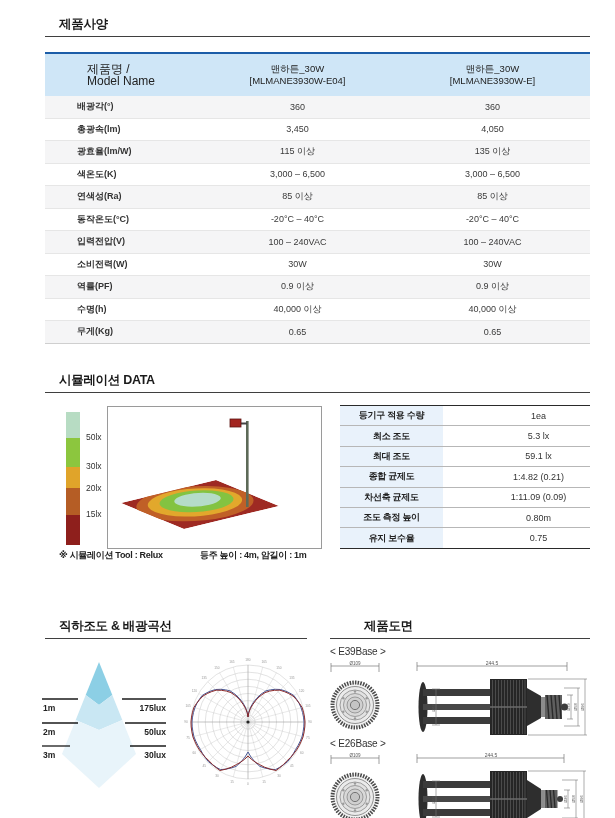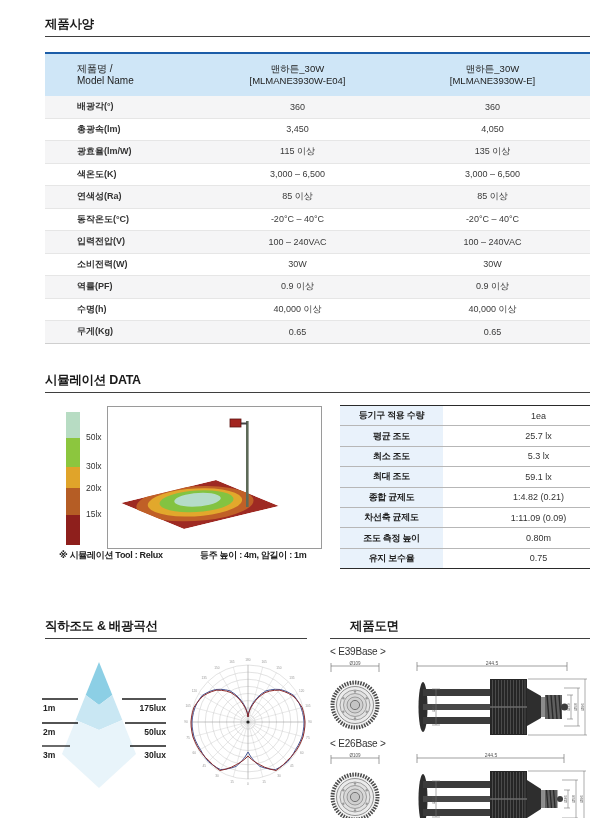--- a/index.html
+++ b/index.html
@@ -1,25 +1,25 @@
 <!DOCTYPE html>
 <html><head>
 <meta charset="utf-8">
 <style>
   html,body{margin:0;padding:0;background:#fff;}
   #page{position:relative;width:615px;height:818px;background:#ffffff;overflow:hidden;
         font-family:"Liberation Sans","DejaVu Sans",sans-serif;color:#222;}
   .abs{position:absolute;}
-  .sec-title{font-size:12.5px;font-weight:bold;color:#1a1a1a;letter-spacing:-0.3px;}
+  .sec-title{font-size:12.5px;font-weight:bold;color:#1a1a1a;letter-spacing:-0.3px;margin-left:14px;}
   .rule{border-top:1.5px solid #3f3f3f;height:0;}
 
   
   #spec-table{left:45px;top:52px;width:545px;}
   .sp-head{display:flex;background:#cfe6f7;border-top:2px solid #1c5da8;height:42px;align-items:center;}
-  .sp-head .c1{width:155px;padding-left:32px;box-sizing:border-box;font-size:10px;line-height:12px;color:#222;}
+  .sp-head .c1{width:155px;padding-left:42px;box-sizing:border-box;font-size:12px;line-height:12px;color:#222;}
   .sp-head .c2{width:195px;text-align:center;font-size:9.5px;line-height:12px;color:#222;}
   .srow{display:flex;height:21.5px;align-items:center;border-bottom:1px solid #e6e6e6;}
   .srow:nth-child(odd){background:#f5f5f6;}
   .srow:last-child{border-bottom:1px solid #cfcfcf;}
   .srow .c1{width:155px;padding-left:32px;box-sizing:border-box;font-size:9px;font-weight:bold;color:#333;}
   .srow .c2{width:195px;text-align:center;font-size:9px;color:#3a3a3a;}
 
   
   .legend-band{width:14px;}
   .legend-label{position:absolute;left:20px;font-size:8.5px;color:#333;}
@@ -159,24 +159,20 @@
     </svg>
   </div>
 
   <div class="abs sim-note" style="left:59px;top:549px;">※ 시뮬레이션 Tool : Relux</div>
   <div class="abs sim-note" style="left:200px;top:549px;">등주 높이 : 4m, 암길이 : 1m</div>
 
   <div class="abs" id="sim-table">
     <div class="trow">
         <div class="tl">등기구 적용 수량</div>
         <div class="tv">1ea</div>
-      </div>
-    <div class="trow">
-        <div class="tl">평균 조도</div>
-        <div class="tv">25.7 lx</div>
       </div>
     <div class="trow">
         <div class="tl">최소 조도</div>
         <div class="tv">5.3 lx</div>
       </div>
     <div class="trow">
         <div class="tl">최대 조도</div>
         <div class="tv">59.1 lx</div>
       </div>
     <div class="trow">

